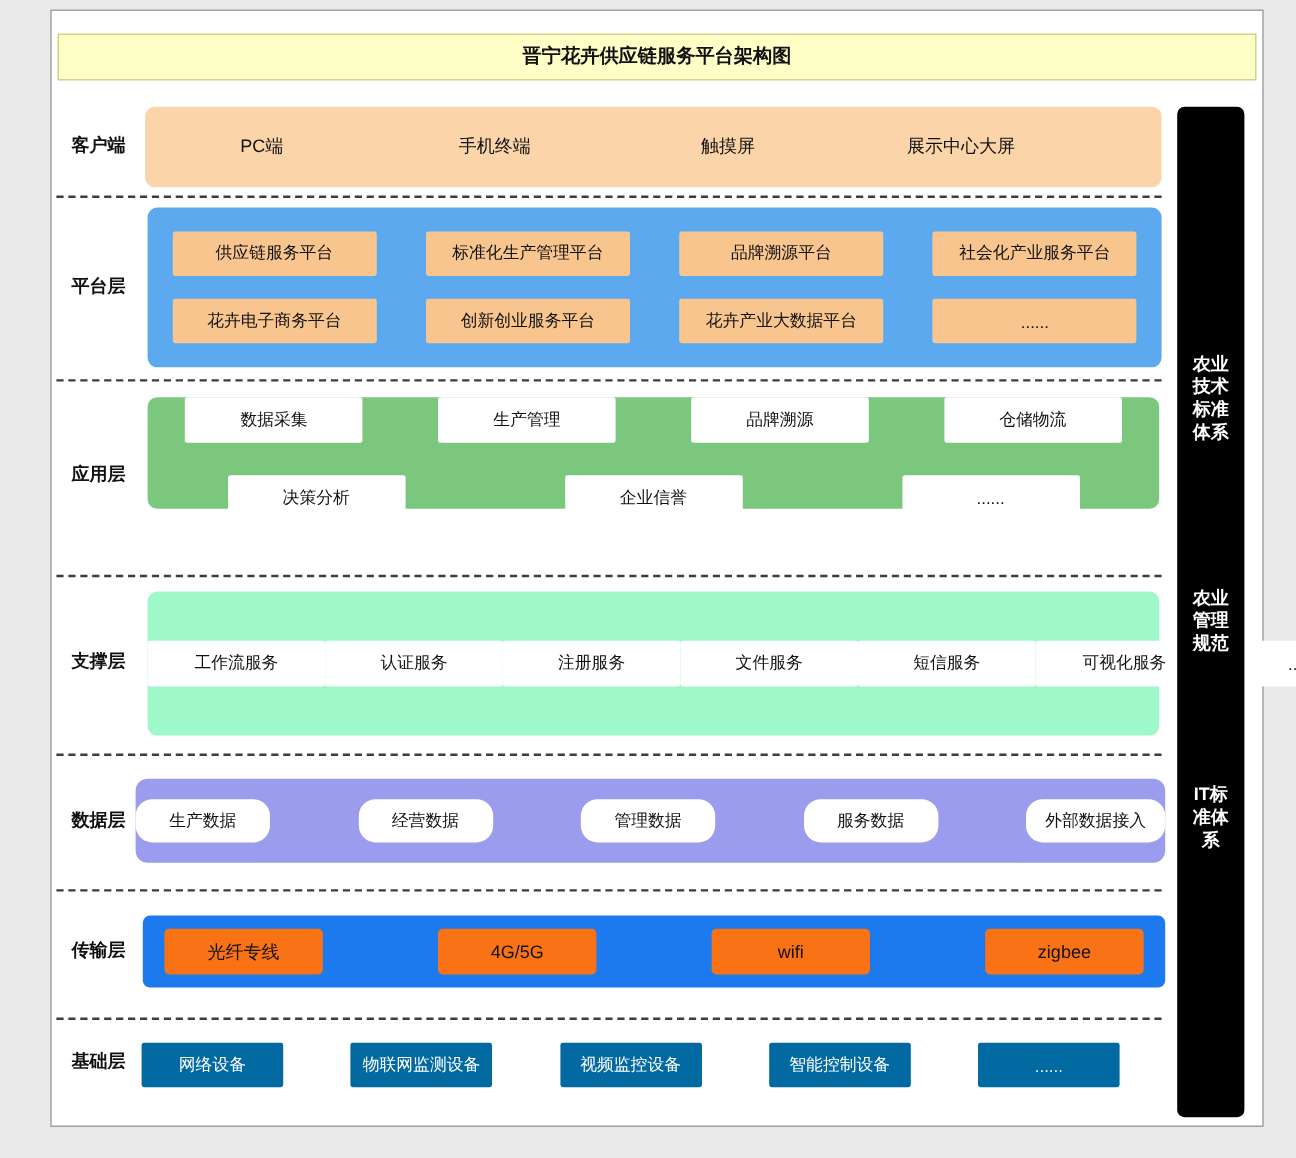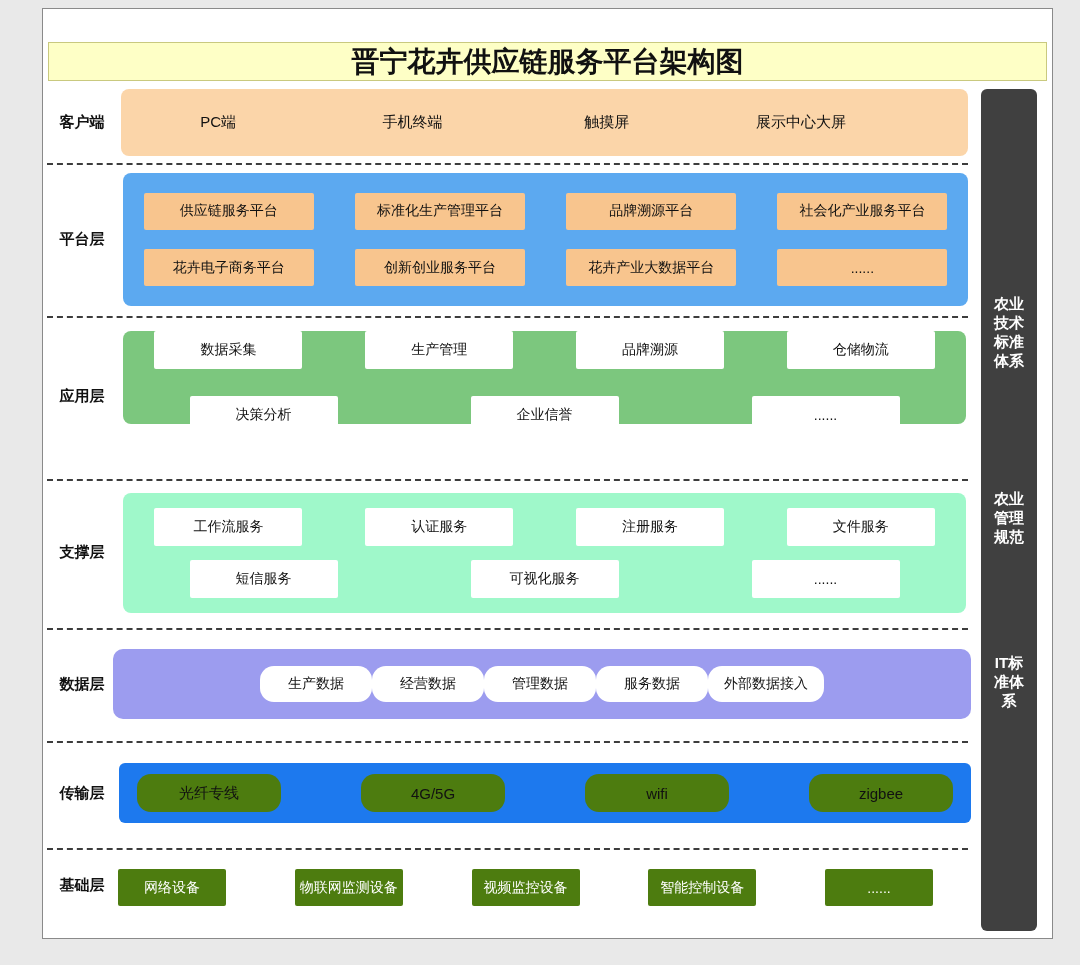--- a/index.html
+++ b/index.html
@@ -4,39 +4,39 @@
 <style>
   * { box-sizing: border-box; }
   html, body { margin: 0; padding: 0; }
   body {
     width: 1080px; height: 965px; position: relative;
     background: #e9e9e9;
     font-family: "Liberation Sans", "DejaVu Sans", sans-serif;
     color: #111;
   }
   .canvas { position: absolute; left: 42px; top: 8px; width: 1011px; height: 931px; background: #ffffff; border: 1px solid #8a8a8a; }
-  .title-box { position: absolute; left: 5px; top: 33px; width: 999px; height: 39px; background: #feffc6; border: 1px solid #c9c97f; display: flex; align-items: center; justify-content: center; font-size: 28px; font-weight: bold; }
+  .title-box { position: absolute; left: 5px; top: 19px; width: 999px; height: 39px; background: #feffc6; border: 1px solid #c9c97f; display: flex; align-items: center; justify-content: center; font-size: 16px; font-weight: bold; }
   .layer-label { position: absolute; left: 4px; width: 70px; height: 20px; line-height: 20px; text-align: center; font-size: 15px; font-weight: bold; }
   .divider { position: absolute; left: 4px; width: 921px; height: 0; border-top: 2px dashed #3d3d3d; }
   .band { position: absolute; }
   .band-client { left: 78px; top: 80px; width: 847px; height: 67px; background: #fbd5a9; border-radius: 8px; display: flex; align-items: center; padding-right: 70px; }
   .client-item { flex: 1; text-align: center; font-size: 15px; }
   .band-platform { left: 80px; top: 164px; width: 845px; height: 133px; background: #5ca9f0; border-radius: 8px; display: flex; flex-direction: column; justify-content: space-evenly; }
   .band-app { left: 80px; top: 322px; width: 843px; height: 93px; background: #7cc77e; border-radius: 8px; display: flex; flex-direction: column; justify-content: space-evenly; gap: 27px; }
-  .band-support { left: 80px; top: 484px; width: 843px; height: 120px; background: #9ff8ca; border-radius: 8px; display: flex; flex-direction: column; justify-content: space-evenly; }
-  .band-data { left: 70px; top: 640px; width: 858px; height: 70px; background: #9c9cef; border-radius: 10px; display: flex; align-items: center; justify-content: center; font-family: Liberation Serif, serif; }
+  .band-support { left: 80px; top: 484px; width: 843px; height: 120px; background: #9ff8ca; border-radius: 8px; display: flex; flex-direction: row; justify-content: space-evenly; }
+  .band-data { left: 70px; top: 640px; width: 858px; height: 70px; background: #9c9cef; border-radius: 10px; display: flex; align-items: center; justify-content: space-between; font-family: Liberation Serif, serif; }
   .band-transmission { left: 76px; top: 754px; width: 852px; height: 60px; background: #1d79ee; border-radius: 6px; display: flex; align-items: center; justify-content: space-between; padding: 0 18px; }
   .band-infra { left: 75px; top: 860px; width: 815px; height: 37px; display: flex; justify-content: space-between; }
   .row { display: flex; justify-content: space-around; align-items: center; }
   .obox { width: 170px; height: 37px; background: #f8c58e; border-radius: 2px; display: flex; align-items: center; justify-content: center; font-size: 14px; }
   .wbox { width: 148px; height: 38px; background: #ffffff; border-radius: 2px; display: flex; align-items: center; justify-content: center; font-size: 14px; }
   .pill { min-width: 112px; height: 36px; padding: 0 16px; background: #ffffff; border-radius: 14px; display: flex; align-items: center; justify-content: center; font-size: 14px; }
-  .tbox { width: 144px; height: 38px; background: #4d7c0f; border-radius: 14px; display: flex; align-items: center; justify-content: center; font-size: 15px; }
-  .gbox { width: 108px; height: 37px; padding: 0 4px; background: #4d7c0f; border-radius: 2px; color: #ffffff; display: flex; align-items: center; justify-content: center; font-size: 14px; text-align: center; }
-  .sidebar { position: absolute; left: 938px; top: 80px; width: 56px; height: 842px; background: #404040; border-radius: 6px; }
+  .tbox { width: 132px; height: 38px; background: #f97316; border-radius: 4px; display: flex; align-items: center; justify-content: center; font-size: 15px; }
+  .gbox { width: 118px; height: 37px; padding: 0 4px; background: #0369a1; border-radius: 2px; color: #ffffff; display: flex; align-items: center; justify-content: center; font-size: 14px; text-align: center; }
+  .sidebar { position: absolute; left: 938px; top: 80px; width: 56px; height: 842px; background: #000000; border-radius: 6px; }
   .sidebar-section { position: absolute; left: 0; width: 100%; display: flex; justify-content: center; }
   .sidebar-section > span { display: block; width: 36px; text-align: center; font-size: 15px; font-weight: bold; color: #ffffff; line-height: 19px; word-break: break-all; }
   .ss1 { top: 205px; }
   .ss2 { top: 400px; }
   .ss3 { top: 564px; }
 </style>
 </head>
 <body>
 
 <div class="canvas">

